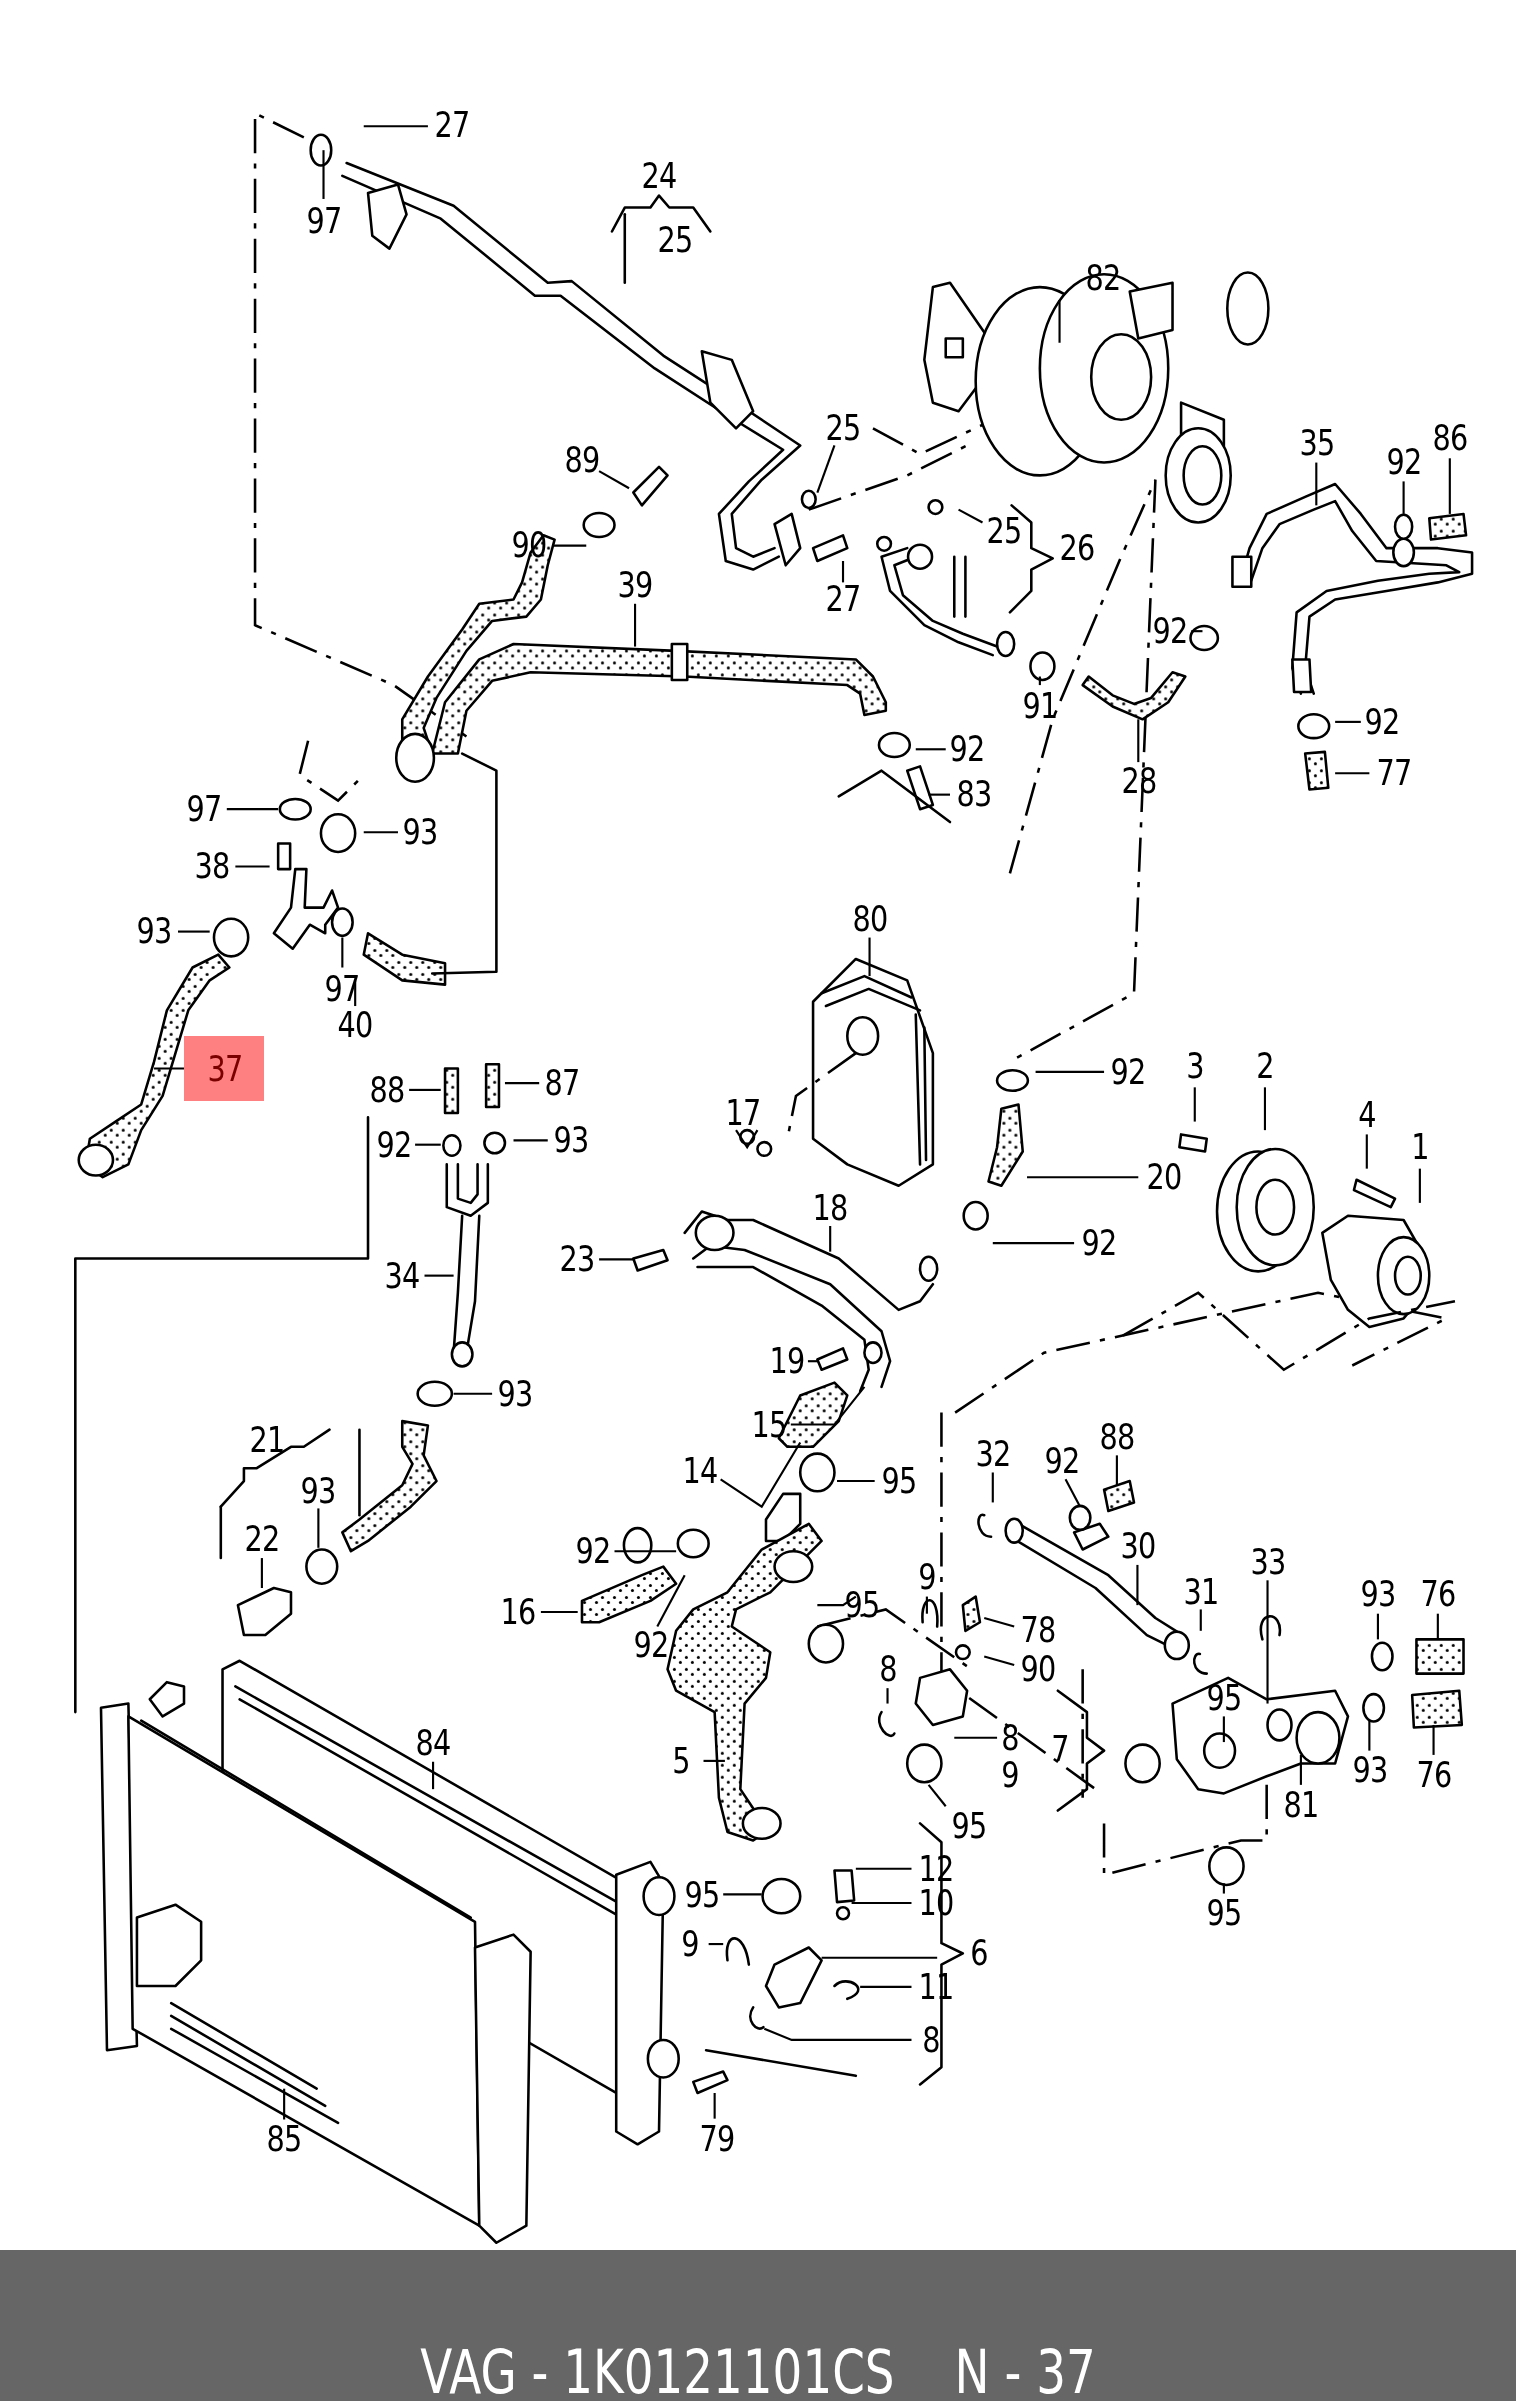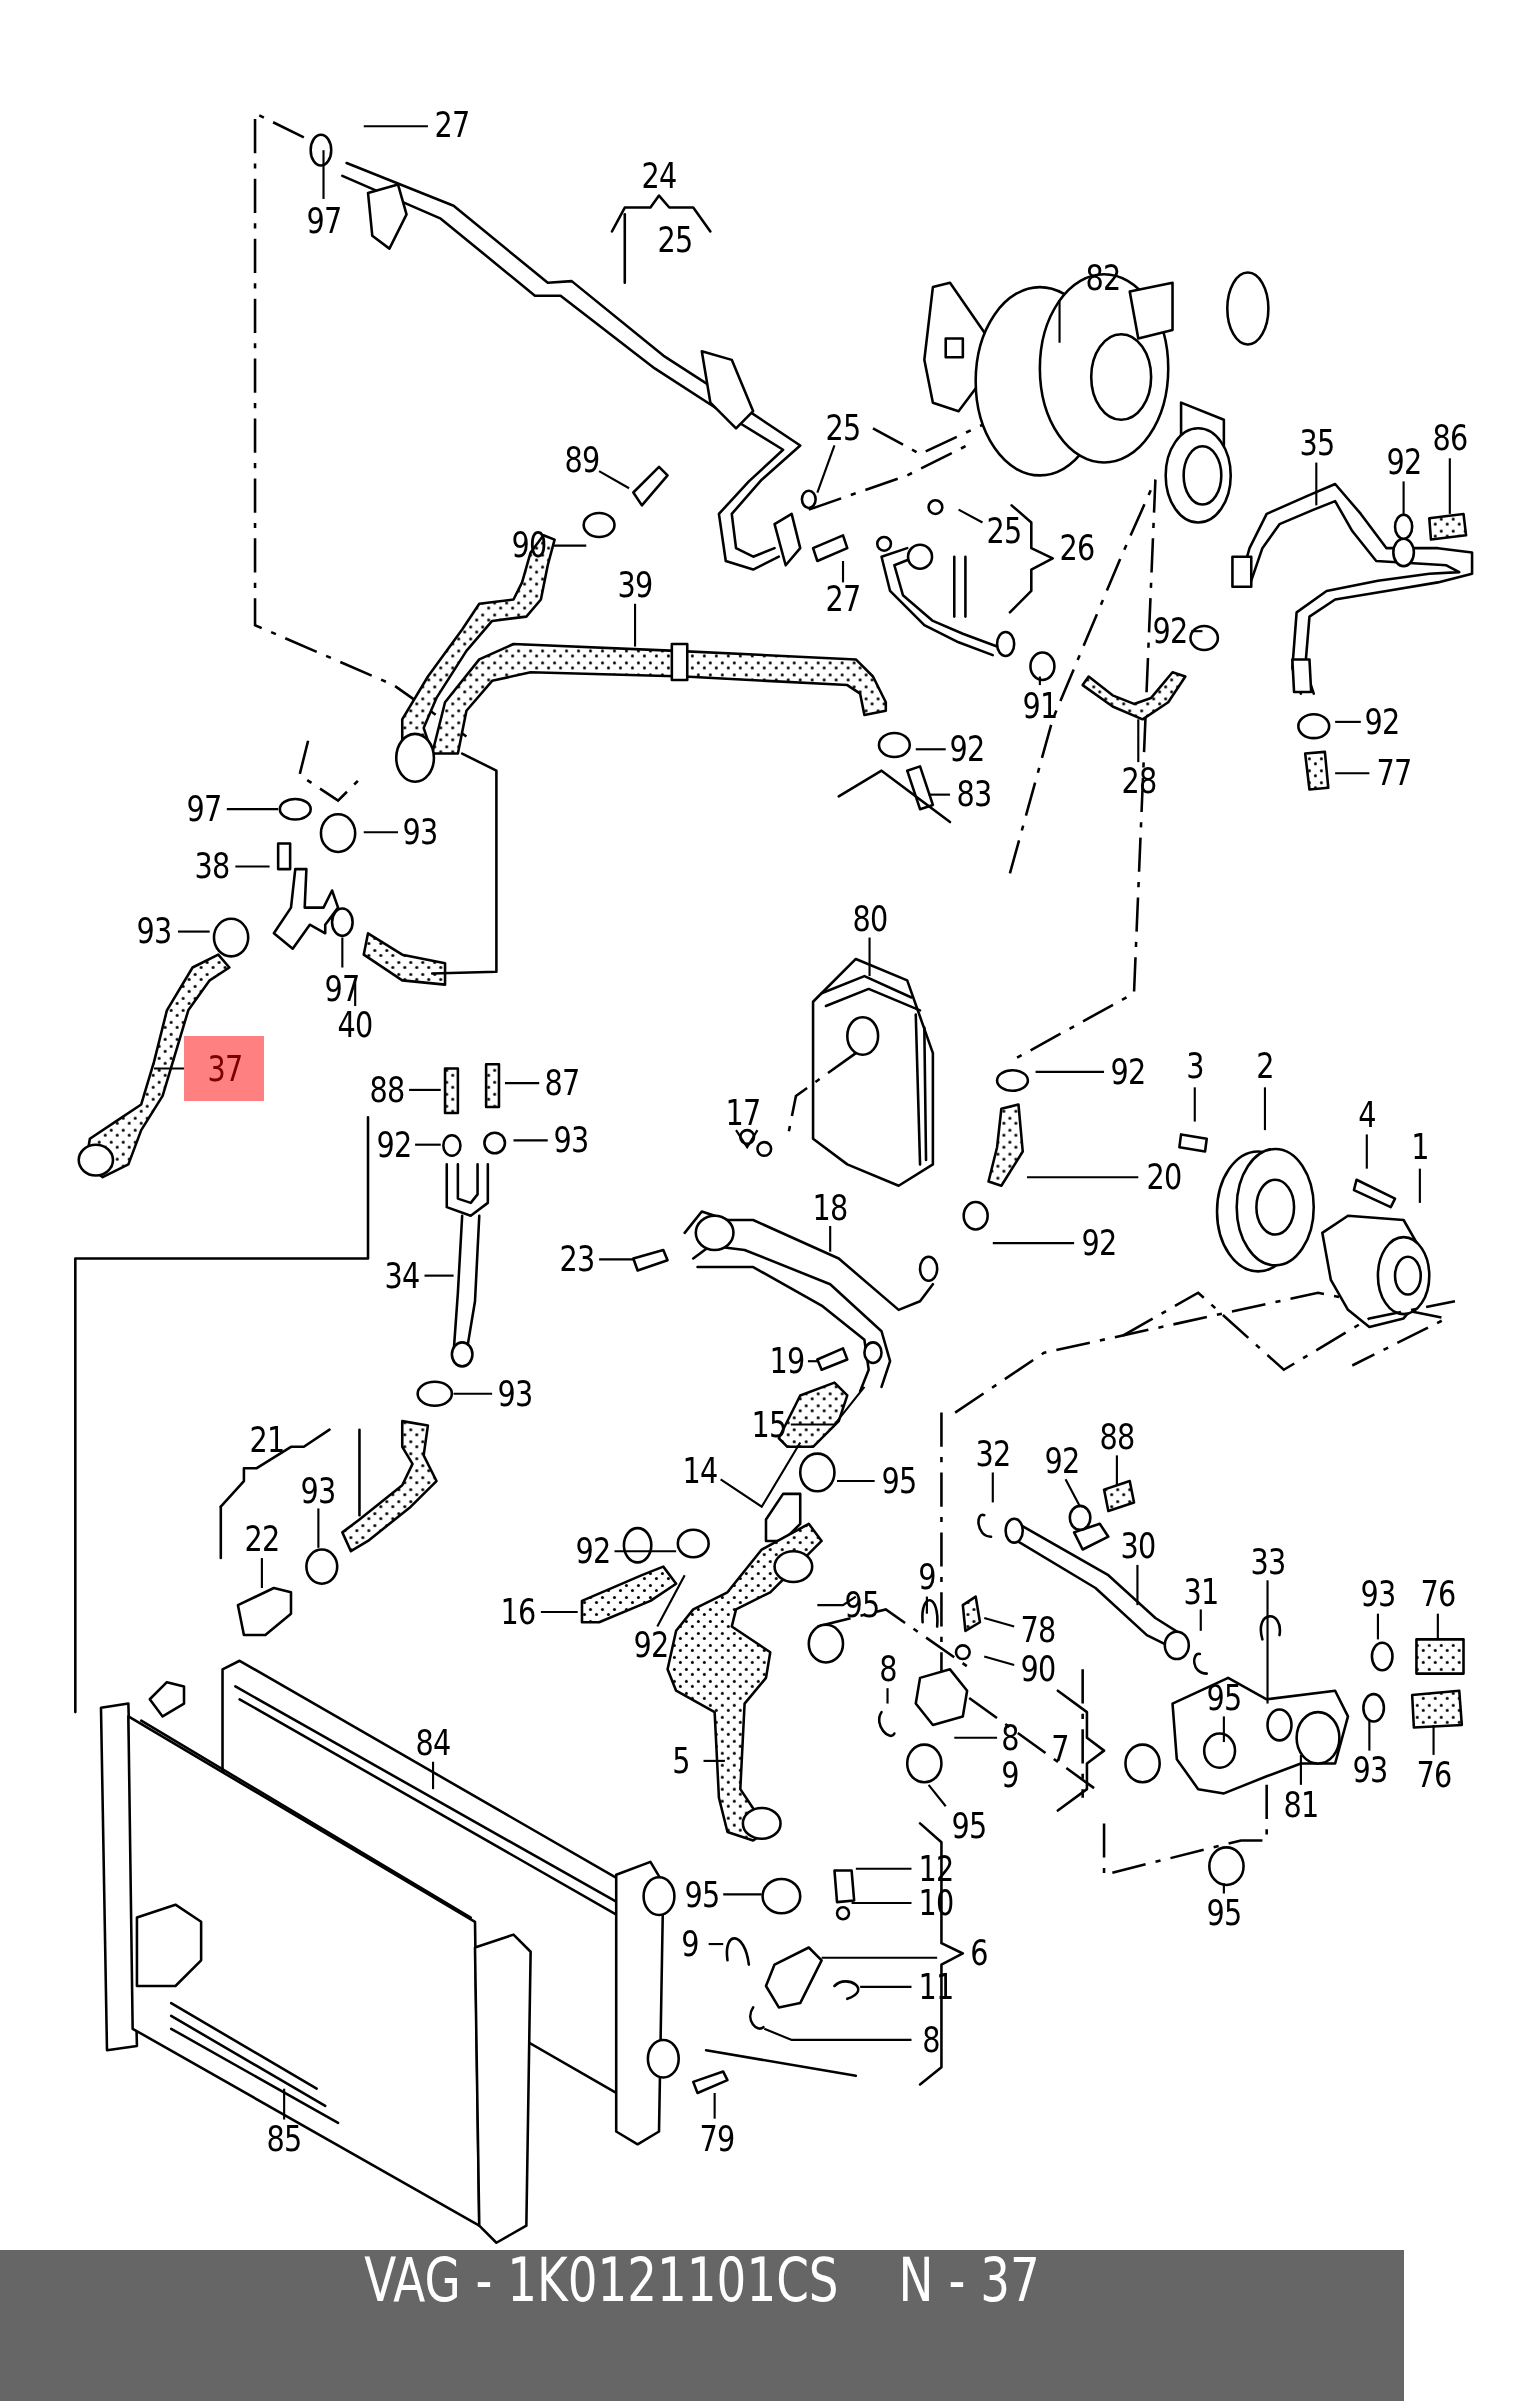--- a/index.html
+++ b/index.html
@@ -9,22 +9,22 @@
   .lbl {
     position: absolute; transform: translate(-50%, -50%) scaleX(0.82);
     font-family: "DejaVu Sans", sans-serif; font-size: 35px; color: #000;
     line-height: 1; white-space: nowrap; letter-spacing: -0.9px;
   }
   .hl {
     position: absolute; background: #ff8080;
   }
   .hl .lbl { color: #7a0000; }
   #footer {
-    position: absolute; left: 0; top: 2250px; width: 1404px; height: 152px;
-    background: #666666; display: flex; align-items: flex-start; justify-content: center;
+    position: absolute; left: 0; top: 2250px; width: 1516px; height: 152px;
+    background: #666666; display: flex; align-items: flex-end; justify-content: center;
   }
   #footer-inner { display: flex; align-items: center; transform: scaleX(0.78); transform-origin: center; }
   .ft { color: #ffffff; font-family: "DejaVu Sans", sans-serif; font-size: 60px; line-height: 1; white-space: nowrap; }
   .ft-gap { width: 77px; }
   svg .ln { stroke: #000; stroke-width: 3; fill: none; stroke-linecap: round; stroke-linejoin: round; }
   svg .thin { stroke: #000; stroke-width: 2.5; fill: none; }
   svg .dash { stroke: #000; stroke-width: 3; fill: none; stroke-dasharray: 40 12 6 12; }
   svg .hose { stroke: #000; stroke-width: 3; fill: url(#dots); stroke-linejoin: round; }
   svg .part { stroke: #000; stroke-width: 3; fill: #fff; stroke-linejoin: round; }
 </style>

